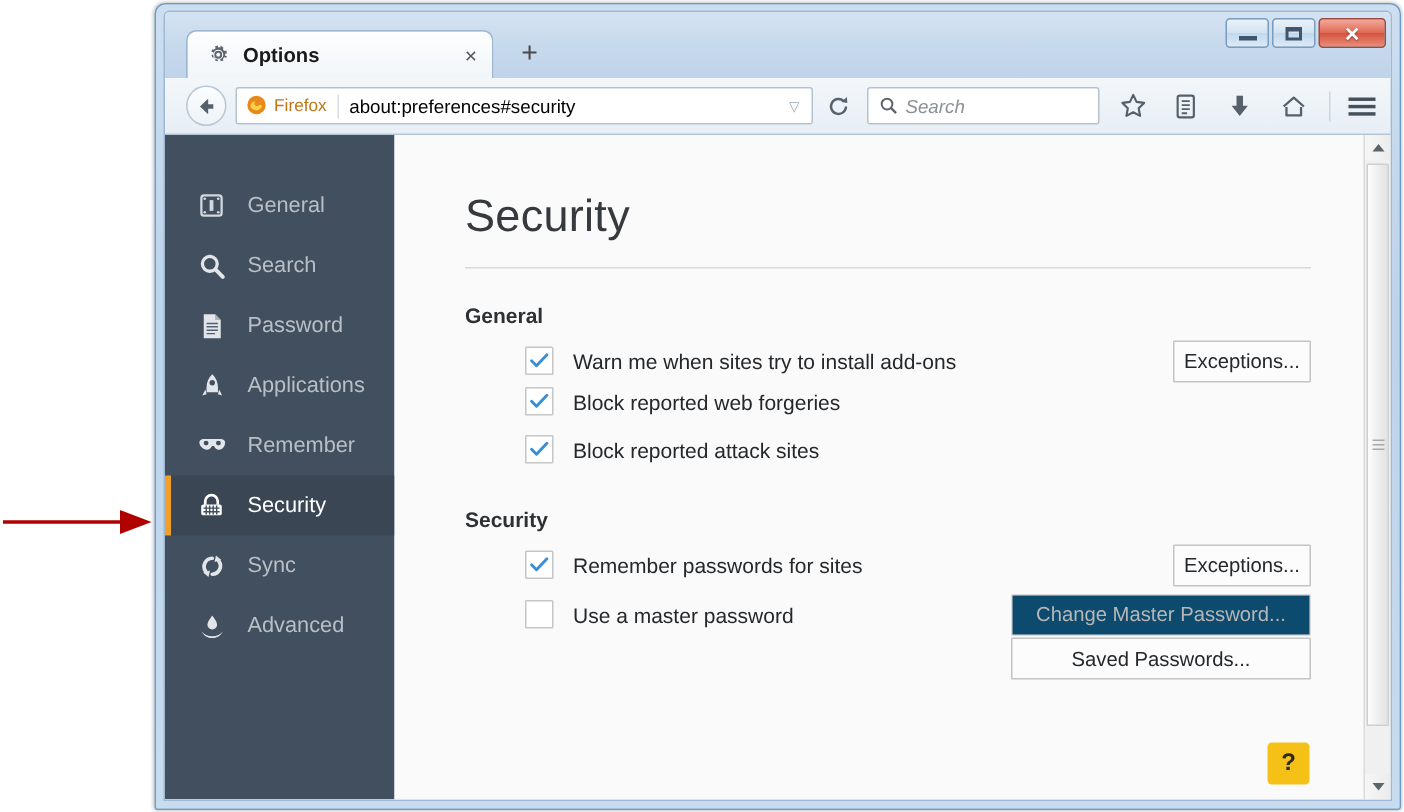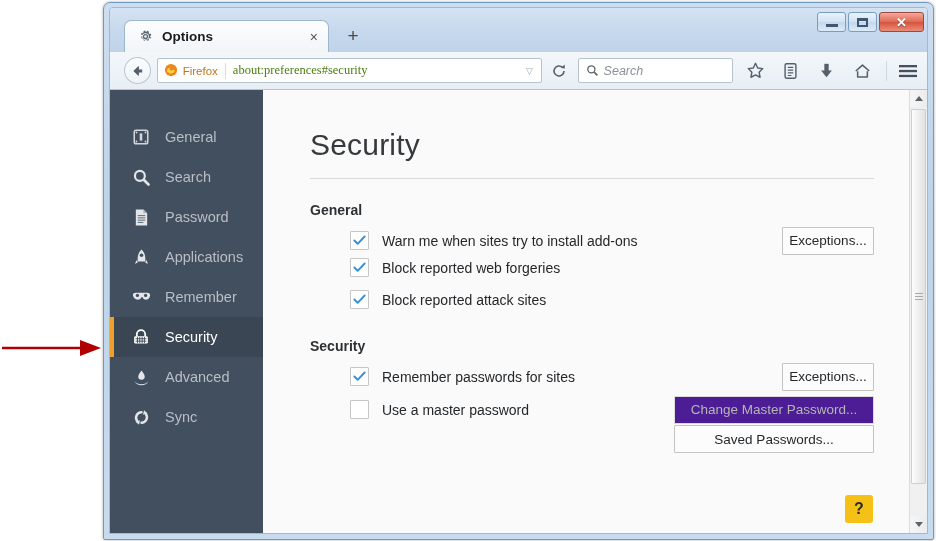--- a/index.html
+++ b/index.html
@@ -104,21 +104,21 @@
     margin-left: 6px;
     height: 25px; width: 390px;
     background: #ffffff;
     border: 1px solid #b6c3cf;
     border-radius: 2px;
     display: flex; align-items: center;
   }
   .ff-logo { margin-left: 6px; width: 15px; height: 15px; }
   .ff-label { margin-left: 4px; font-size: 11.5px; color: #c07616; }
   .url-sep { margin: 0 7px; width: 1px; height: 16px; background: #d5dde4; }
-  .url-text { font-size: 12.5px; color: #4d7c0f; flex: 1; white-space: nowrap; overflow: hidden; font-family: Liberation Serif, serif; }
+  .url-text { font-size: 12.5px; color: #000000; flex: 1; white-space: nowrap; overflow: hidden; }
   .url-drop { color: #9aa7b3; font-size: 9px; margin-right: 8px; }
   #reloadbtn { margin-left: 6px; width: 22px; height: 22px; display:flex; align-items:center; justify-content:center; cursor:pointer; }
 
   #searchbar {
     margin-left: 8px;
     height: 25px; width: 157px;
     background: #ffffff;
     border: 1px solid #b6c3cf;
     border-radius: 2px;
     display: flex; align-items: center;
@@ -218,21 +218,21 @@
     width: 92px; height: 28px;
     background: #fcfcfc;
     border: 1px solid #c3c3c3;
     border-radius: 1px;
     font-size: 13.5px; color: #25282b;
     display: flex; align-items: center; justify-content: center;
     cursor: pointer;
     white-space: nowrap;
   }
   .btn-wide { width: 200px; }
-  .btn-disabled { color: #b6b6b6; border-color: #dcdcdc; background: #4c1d95; cursor: default; }
+  .btn-disabled { color: #b6b6b6; border-color: #dcdcdc; background: #0c4a6e; cursor: default; }
 
   #helpbtn {
     position: absolute;
     right: 36px; bottom: 10px;
     width: 28px; height: 28px;
     background: #f5c116;
     border-radius: 3px;
     display: flex; align-items: center; justify-content: center;
     font-size: 16px; font-weight: bold; color: #2c2a20;
     cursor: pointer;
@@ -476,37 +476,37 @@
                 <line x1="13.6" y1="9.4" x2="13.6" y2="15.8"></line>
               </g>
             </svg>
           </span>
           <span class="nav-label">Security</span>
         </div>
 
         <div class="nav-item">
           <span class="nav-icon">
             <svg width="19" height="19" viewBox="0 0 20 20">
-              <path fill="#e2e6ea" d="M10 2.5c1.9 2.6 3.4 4.6 3.4 6.4a3.4 3.4 0 11-6.8 0c0-1.8 1.5-3.8 3.4-6.4z"></path>
-              <path fill="#e2e6ea" d="M2.6 13.6c1.6 2.2 4.3 3.4 7.4 3.4s5.8-1.2 7.4-3.4c-1.4 3-4.2 4.6-7.4 4.6s-6-1.6-7.4-4.6z"></path>
-            </svg>
-          </span>
-          <span class="nav-label">Advanced</span>
-        </div>
-
-        <div class="nav-item">
-          <span class="nav-icon">
-            <svg width="19" height="19" viewBox="0 0 20 20">
               <path fill="none" stroke="#e2e6ea" stroke-width="2.6" stroke-linecap="round" d="M14.6 6.4A5.8 5.8 0 0110 15.6"></path>
               <path fill="none" stroke="#e2e6ea" stroke-width="2.6" stroke-linecap="round" d="M5.4 13.6A5.8 5.8 0 0110 4.4"></path>
               <polygon fill="#e2e6ea" points="12.6,2.4 16.4,5.6 11.6,7.1"></polygon>
               <polygon fill="#e2e6ea" points="7.4,17.6 3.6,14.4 8.4,12.9"></polygon>
             </svg>
           </span>
           <span class="nav-label">Sync</span>
+        </div>
+
+        <div class="nav-item">
+          <span class="nav-icon">
+            <svg width="19" height="19" viewBox="0 0 20 20">
+              <path fill="#e2e6ea" d="M10 2.5c1.9 2.6 3.4 4.6 3.4 6.4a3.4 3.4 0 11-6.8 0c0-1.8 1.5-3.8 3.4-6.4z"></path>
+              <path fill="#e2e6ea" d="M2.6 13.6c1.6 2.2 4.3 3.4 7.4 3.4s5.8-1.2 7.4-3.4c-1.4 3-4.2 4.6-7.4 4.6s-6-1.6-7.4-4.6z"></path>
+            </svg>
+          </span>
+          <span class="nav-label">Advanced</span>
         </div>
       </div>
 
       <div id="main">
 
         <div id="page-title">Security</div>
         <div id="title-rule"></div>
 
         <div class="section">
           <div class="section-head">General</div>

